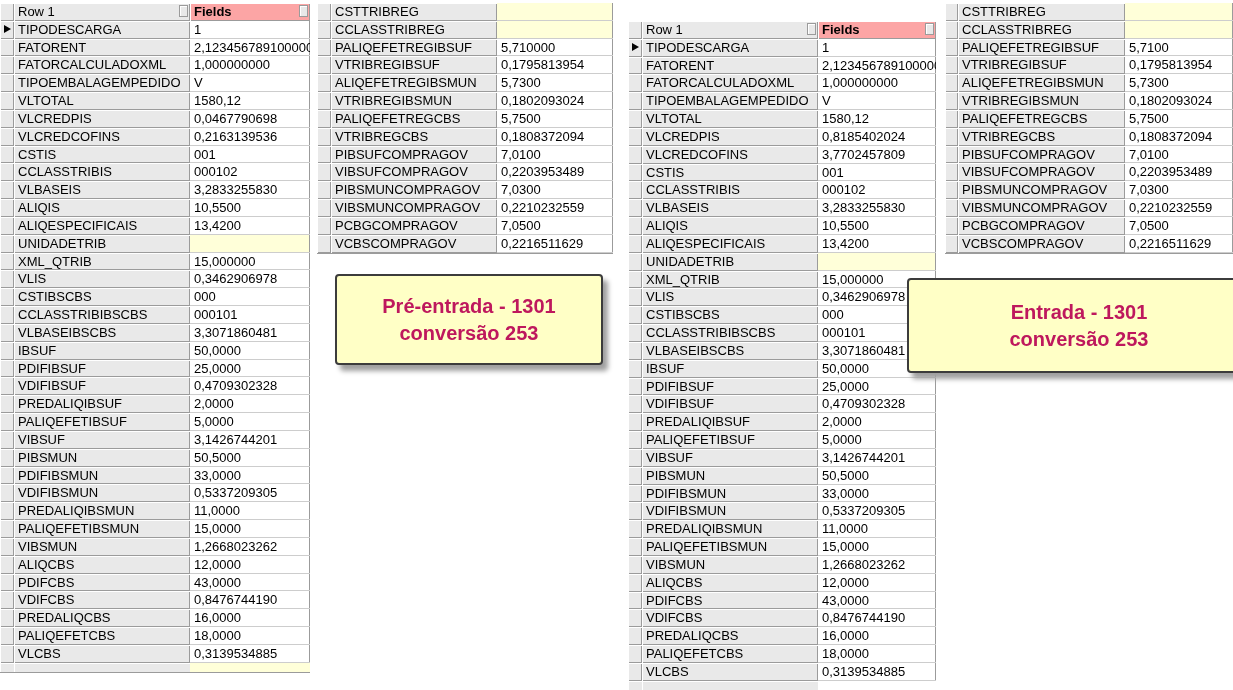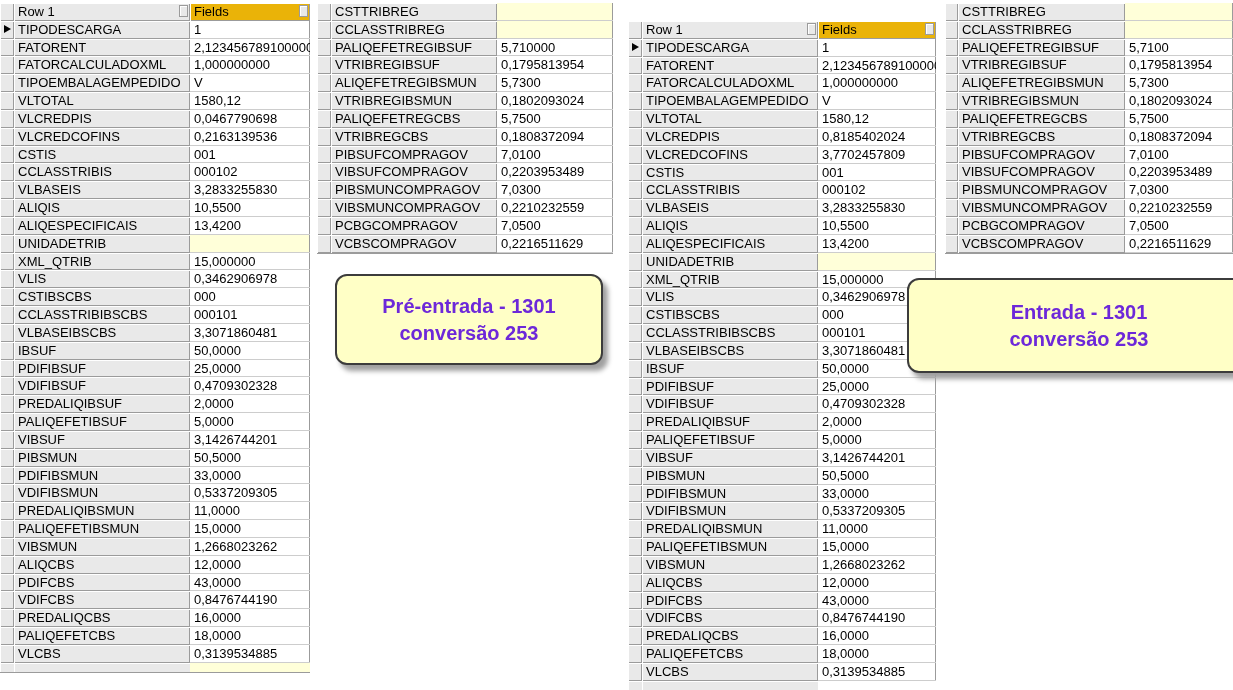--- a/index.html
+++ b/index.html
@@ -10,39 +10,39 @@
   .row{display:flex;height:17.84px;}
   .cell{box-sizing:border-box;overflow:hidden;white-space:nowrap;font-size:13px;
         line-height:16px;padding:1px 2px 0 4px;color:#000;flex:none;}
   .ind{width:var(--wi);background:#e9e9e9;padding:0;position:relative;
        box-shadow:inset 1px 1px 0 #ffffff, inset -1px -1px 0 #9b9b9b;}
   .name{width:var(--wn);background:#e9e9e9;
        box-shadow:inset 1px 1px 0 #ffffff, inset -1px -1px 0 #9b9b9b;}
   .val{width:var(--wv);background:#ffffff;
        box-shadow:inset 0 -1px 0 #cdcdcd, inset -1px 0 0 #9b9b9b;}
   .val.empty{background:#ffffd9;}
-  .hdr .val{background:#eab308;position:relative;
-       box-shadow:inset 1px 1px 0 #ffffff, inset -1px -1px 0 #9b9b9b;}
+  .hdr .val{background:#fca5a5;position:relative;
+       box-shadow:inset 1px 1px 0 #ffffff, inset -1px -1px 0 #9b9b9b;font-weight:bold;}
   .hdr .name{position:relative;}
   .grip{position:absolute;right:2px;top:2px;width:9px;height:12px;background:#e9e9e9;
         border:1px solid #9b9b9b;box-sizing:border-box;box-shadow:inset 1px 1px 0 #ffffff;}
   .arrow{position:absolute;left:4px;top:4.4px;width:0;height:0;
         border-left:7px solid #000;border-top:4.5px solid transparent;border-bottom:4.5px solid transparent;}
   .sliver{height:9px;}
   .sliver .cell{box-shadow:inset 1px 1px 0 #ffffff;}
   .sliver .val{box-shadow:none;}
 
   #grid0{left:0px;   top:3px;  --wi:14px; --wn:176px; --wv:120px;}
   #grid1{left:317px; top:3px;  --wi:14px; --wn:166px; --wv:116px;}
   #grid2{left:628px; top:21px; --wi:14px; --wn:176px; --wv:118px;}
   #grid3{left:945px; top:3px;  --wi:13px; --wn:167px; --wv:108px;}
 
-  .callout{position:absolute;background:#ffffc6;border:2px solid #3c3c3c;border-radius:12px;
+  .callout{position:absolute;background:#ffffc6;border:2px solid #3c3c3c;border-radius:4px;
         box-shadow:5px 6px 5px #a0a0a0;display:flex;flex-direction:column;align-items:center;
-        justify-content:center;font-weight:bold;font-size:20px;color:#6d28d9;
+        justify-content:center;font-weight:bold;font-size:20px;color:#be185d;
         box-sizing:border-box;line-height:27px;text-align:center;}
   #callout0{left:335px;top:274px;width:268px;height:91px;}
   #callout1{left:907px;top:278px;width:344px;height:95px;}
 </style>
 </head>
 <body>
 
 <div id="page">
   <div id="grid0" class="grid">
       <div class="row hdr">

